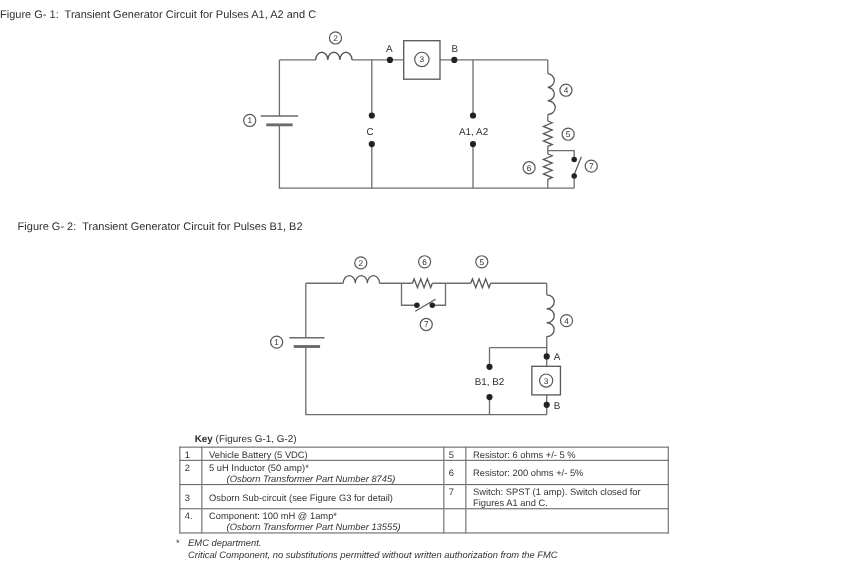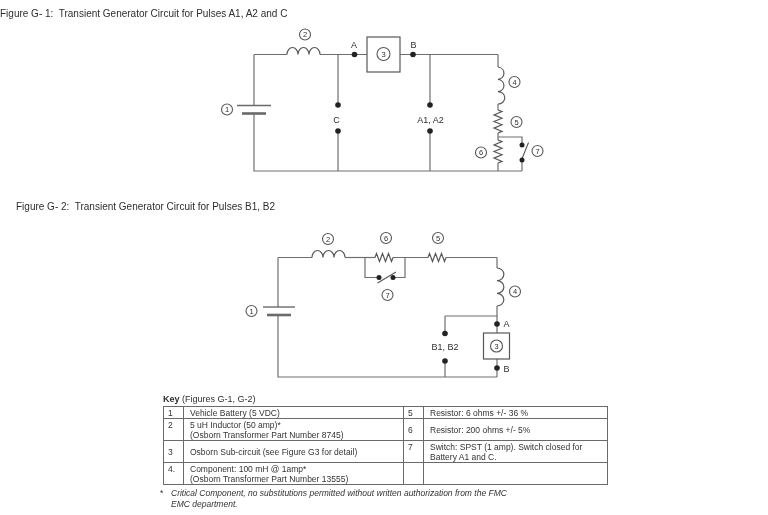--- a/index.html
+++ b/index.html
@@ -18,30 +18,30 @@
   .batt-long{stroke:#6a6a6a;stroke-width:1.4;}
   .batt-short{stroke:#6a6a6a;stroke-width:2.6;}
   .dot{fill:#222222;stroke:none;}
   .refc{fill:#ffffff;stroke:#585858;stroke-width:1.1;}
   .reft{font-size:7.5px;text-anchor:middle;fill:#2e2e2e;font-family:"Liberation Sans",sans-serif;}
   .nlab{font-size:9px;fill:#2e2e2e;font-family:"Liberation Sans",sans-serif;}
   .nlab.mid{text-anchor:middle;}
   .box3{fill:#ffffff;stroke:#585858;stroke-width:1.2;}
 
   .key-block{position:absolute;left:160px;top:394px;width:460px;}
-  .key-heading{font-size:9px;color:#2e2e2e;margin-left:3px;margin-bottom:2px;}
+  .key-heading{font-size:9px;color:#2e2e2e;margin-left:17px;margin-bottom:2px;}
   .key-heading .bold{font-weight:bold;}
   table.keytab{border-collapse:collapse;table-layout:fixed;width:444px;margin-left:3px;}
   table.keytab td{
     border:1px solid #6a6a6a;padding:0 2px 0 4px;vertical-align:middle;
     font-size:8.5px;line-height:10px;color:#333;overflow:hidden;white-space:nowrap;
   }
   table.keytab td.desc{padding-left:6px;}
   table.keytab td.vtop{vertical-align:top;padding-top:1px;}
-  .iti{}
+  .iti{font-style:italic;margin-left:16px;}
   .footnote{display:flex;margin-top:3px;font-size:8.5px;line-height:10.5px;color:#333;}
   .footnote .marker{width:11px;flex:none;}
   .footnote .ftext{font-style:italic;}
 </style>
 </head>
 <body>
 
 <div class="page">
 
   <div class="fig-title" style="top:8px;">Figure G- 1:  Transient Generator Circuit for Pulses A1, A2 and C</div>
@@ -220,54 +220,54 @@
           <col style="width:20px">
           <col style="width:220px">
           <col style="width:20px">
           <col style="width:184px">
         </colgroup>
       <tbody>
           <tr style="height:12px">
         <td>1</td>
         <td class="desc">Vehicle Battery (5 VDC)</td>
         <td>5</td>
-        <td class="desc">Resistor: 6 ohms +/- 36 %</td>
+        <td class="desc">Resistor: 6 ohms +/- 5 %</td>
       </tr>
       <tr style="height:22px">
         <td class="vtop">2</td>
         <td class="desc">
           <div>5 uH Inductor (50 amp)*</div>
           <div class="iti">(Osborn Transformer Part Number 8745)</div>
         </td>
         <td>6</td>
         <td class="desc">Resistor: 200 ohms +/- 5%</td>
       </tr>
       <tr style="height:22px">
         <td>3</td>
         <td class="desc">Osborn Sub-circuit (see Figure G3 for detail)</td>
         <td class="vtop">7</td>
         <td class="desc">
           <div>Switch: SPST (1 amp).  Switch closed for</div>
-          <div>Battery A1 and C.</div>
+          <div>Figures A1 and C.</div>
         </td>
       </tr>
       <tr style="height:22px">
         <td class="vtop">4.</td>
         <td class="desc">
           <div>Component: 100 mH @ 1amp*</div>
           <div class="iti">(Osborn Transformer Part Number 13555)</div>
         </td>
         <td></td>
         <td class="desc"></td>
       </tr>
     </tbody>
       </table>
 
     <div class="footnote">
       <div class="marker">*</div>
       <div class="ftext">
+        <div>EMC department.</div>
         <div>Critical Component, no substitutions permitted without written authorization from the FMC</div>
-        <div>EMC department.</div>
       </div>
     </div>
   </div>
 
 </div>
 
 </body></html>

